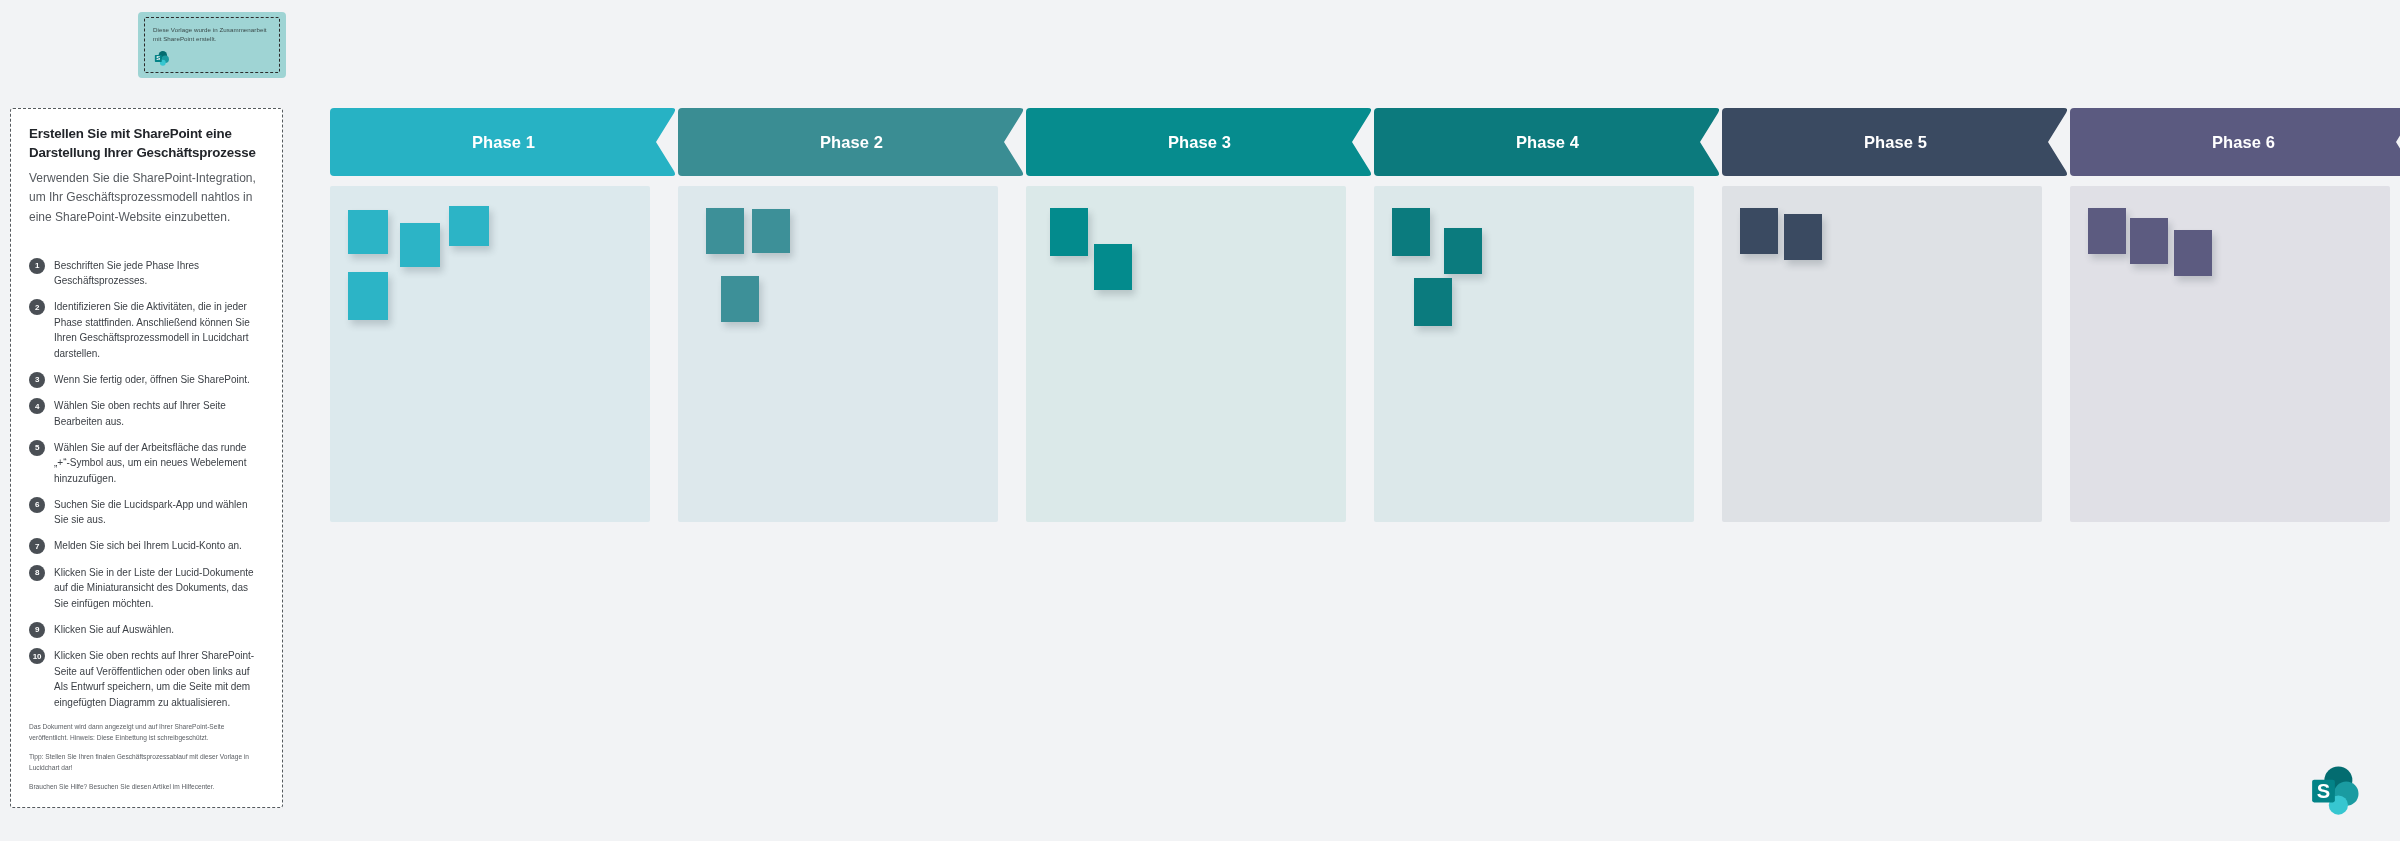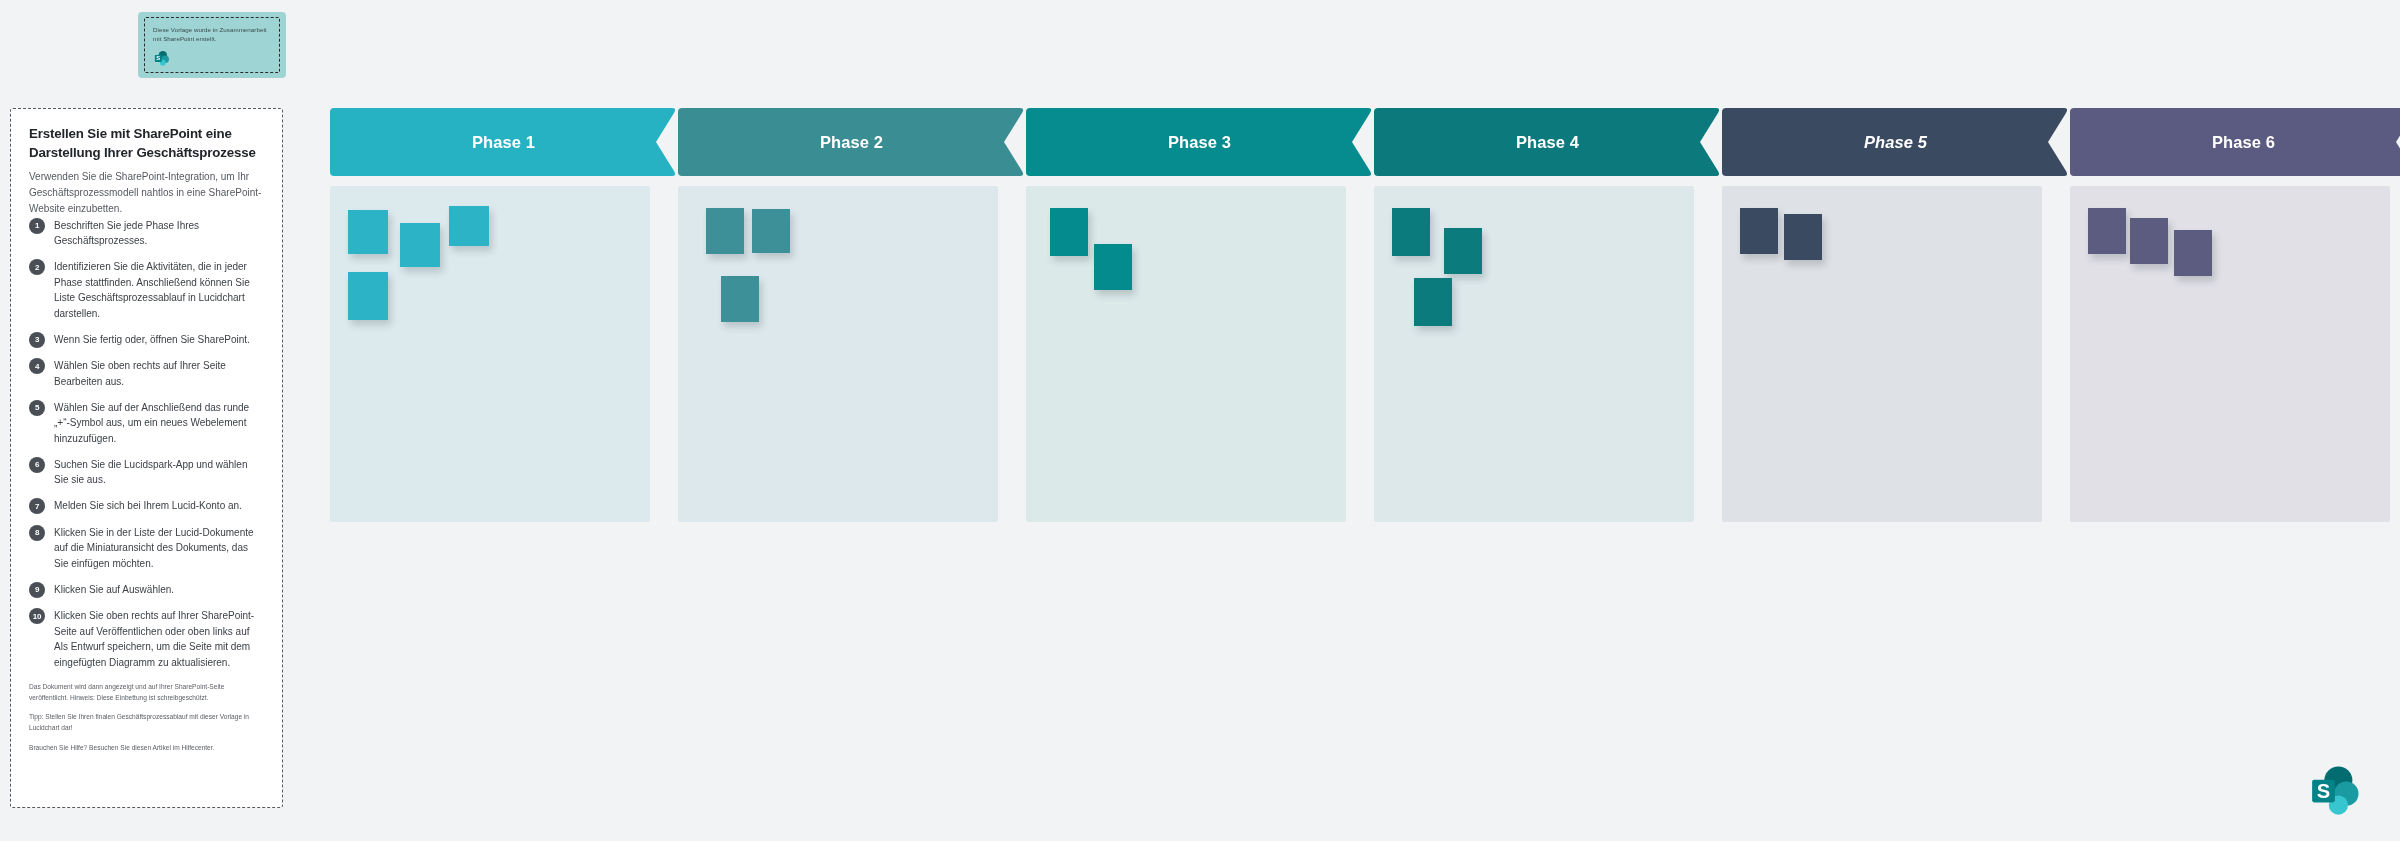--- a/index.html
+++ b/index.html
@@ -41,22 +41,22 @@
     border-radius: 3px;
     padding: 16px 18px 12px 18px;
     overflow: hidden;
   }
   .instr-title {
     font-size: 13.3px; font-weight: bold; color: #22252a;
     line-height: 1.42; letter-spacing: -.15px;
     margin-bottom: 6px;
   }
   .instr-intro {
-    font-size: 10px; line-height: 1.62; color: #55595e;
-    margin-bottom: 0;
+    font-size: 12px; line-height: 1.62; color: #55595e;
+    margin-bottom: 30px;
   }
   .steps { list-style: none; }
   .step { display: flex; align-items: flex-start; margin-bottom: 10px; }
   .step-num {
     flex: 0 0 auto;
     width: 16px; height: 16px; border-radius: 50%;
     background: #4a4f55; color: #fff;
     font-size: 8px; font-weight: bold;
     display: flex; align-items: center; justify-content: center;
     margin-right: 9px; margin-top: .5px;
@@ -130,33 +130,33 @@
   <div class="instr-panel">
     <div class="instr-title">Erstellen Sie mit SharePoint eine Darstellung Ihrer Geschäftsprozesse</div>
     <div class="instr-intro">Verwenden Sie die SharePoint-Integration, um Ihr Geschäftsprozessmodell nahtlos in eine SharePoint-Website einzubetten.</div>
     <ul class="steps" id="steps-list">
         <li class="step">
           <span class="step-num">1</span>
           <span class="step-text">Beschriften Sie jede Phase Ihres Geschäftsprozesses.</span>
         </li>
         <li class="step">
           <span class="step-num">2</span>
-          <span class="step-text">Identifizieren Sie die Aktivitäten, die in jeder Phase stattfinden. Anschließend können Sie Liste Geschäftsprozessablauf in Lucidchart darstellen.</span>
+          <span class="step-text">Identifizieren Sie die Aktivitäten, die in jeder Phase stattfinden. Anschließend können Sie Ihren Geschäftsprozessmodell in Lucidchart darstellen.</span>
         </li>
         <li class="step">
           <span class="step-num">3</span>
           <span class="step-text">Wenn Sie fertig oder, öffnen Sie SharePoint.</span>
         </li>
         <li class="step">
           <span class="step-num">4</span>
           <span class="step-text">Wählen Sie oben rechts auf Ihrer Seite Bearbeiten aus.</span>
         </li>
         <li class="step">
           <span class="step-num">5</span>
-          <span class="step-text">Wählen Sie auf der Anschließend das runde „+“-Symbol aus, um ein neues Webelement hinzuzufügen.</span>
+          <span class="step-text">Wählen Sie auf der Arbeitsfläche das runde „+“-Symbol aus, um ein neues Webelement hinzuzufügen.</span>
         </li>
         <li class="step">
           <span class="step-num">6</span>
           <span class="step-text">Suchen Sie die Lucidspark-App und wählen Sie sie aus.</span>
         </li>
         <li class="step">
           <span class="step-num">7</span>
           <span class="step-text">Melden Sie sich bei Ihrem Lucid-Konto an.</span>
         </li>
         <li class="step">
@@ -230,21 +230,21 @@
             </svg></div>
           <span class="label">Phase 4</span>
         </div>
         <div class="phase-body" style="width: 320px; background: rgb(220, 232, 234);">
           <div class="sticky" style="left: 18px; top: 22px; width: 38px; height: 48px; background: rgb(11, 123, 126);"></div>
           <div class="sticky" style="left: 70px; top: 42px; width: 38px; height: 46px; background: rgb(11, 123, 126);"></div>
           <div class="sticky" style="left: 40px; top: 92px; width: 38px; height: 48px; background: rgb(11, 123, 126);"></div>
         </div>
       </div>
       <div class="phase-col" style="left: 1392px; width: 347px;">
-        <div class="phase-header" style="width: 347px; font-style: italic;">
+        <div class="phase-header" style="width: 347px;">
           <div class="chev-body" style="background: rgb(58, 74, 97);"></div>
           <div class="chev-tip"><svg width="27" height="68" viewBox="0 0 27 68" preserveAspectRatio="none">
               <path d="M0 0 L22 0 Q27 0 24 5 L6 34 L24 63 Q27 68 22 68 L0 68 Z" fill="#3a4a61"></path>
             </svg></div>
           <span class="label">Phase 5</span>
         </div>
         <div class="phase-body" style="width: 320px; background: rgb(222, 225, 229);">
           <div class="sticky" style="left: 18px; top: 22px; width: 38px; height: 46px; background: rgb(58, 74, 97);"></div>
           <div class="sticky" style="left: 62px; top: 28px; width: 38px; height: 46px; background: rgb(58, 74, 97);"></div>
         </div>

